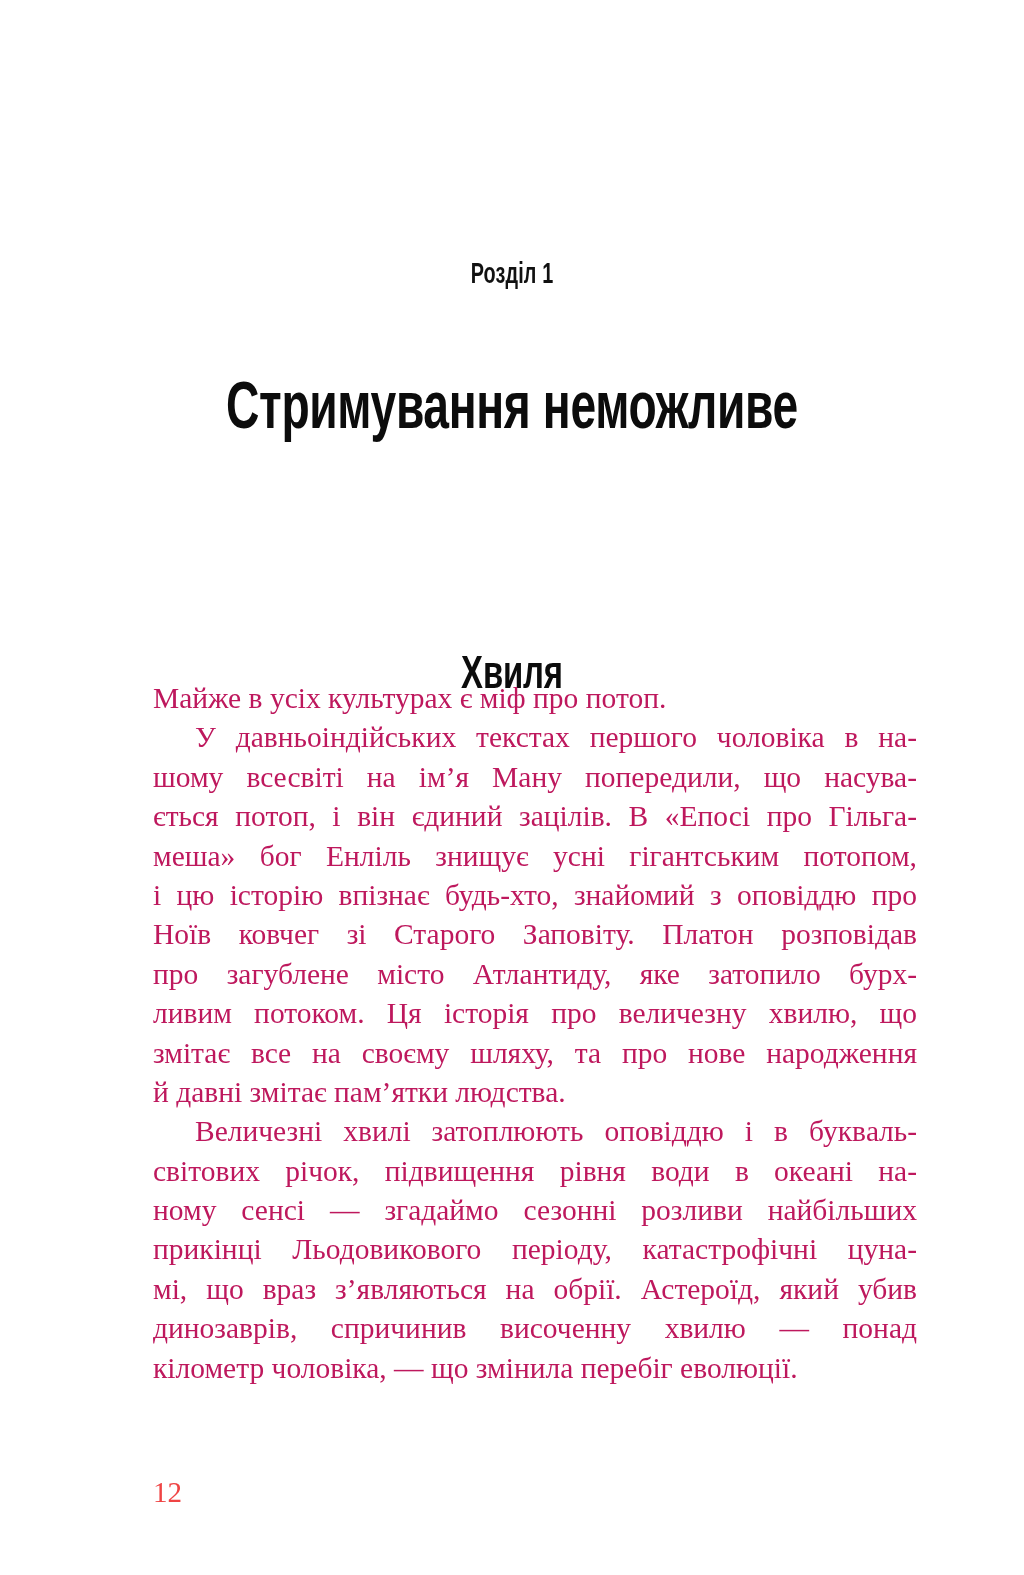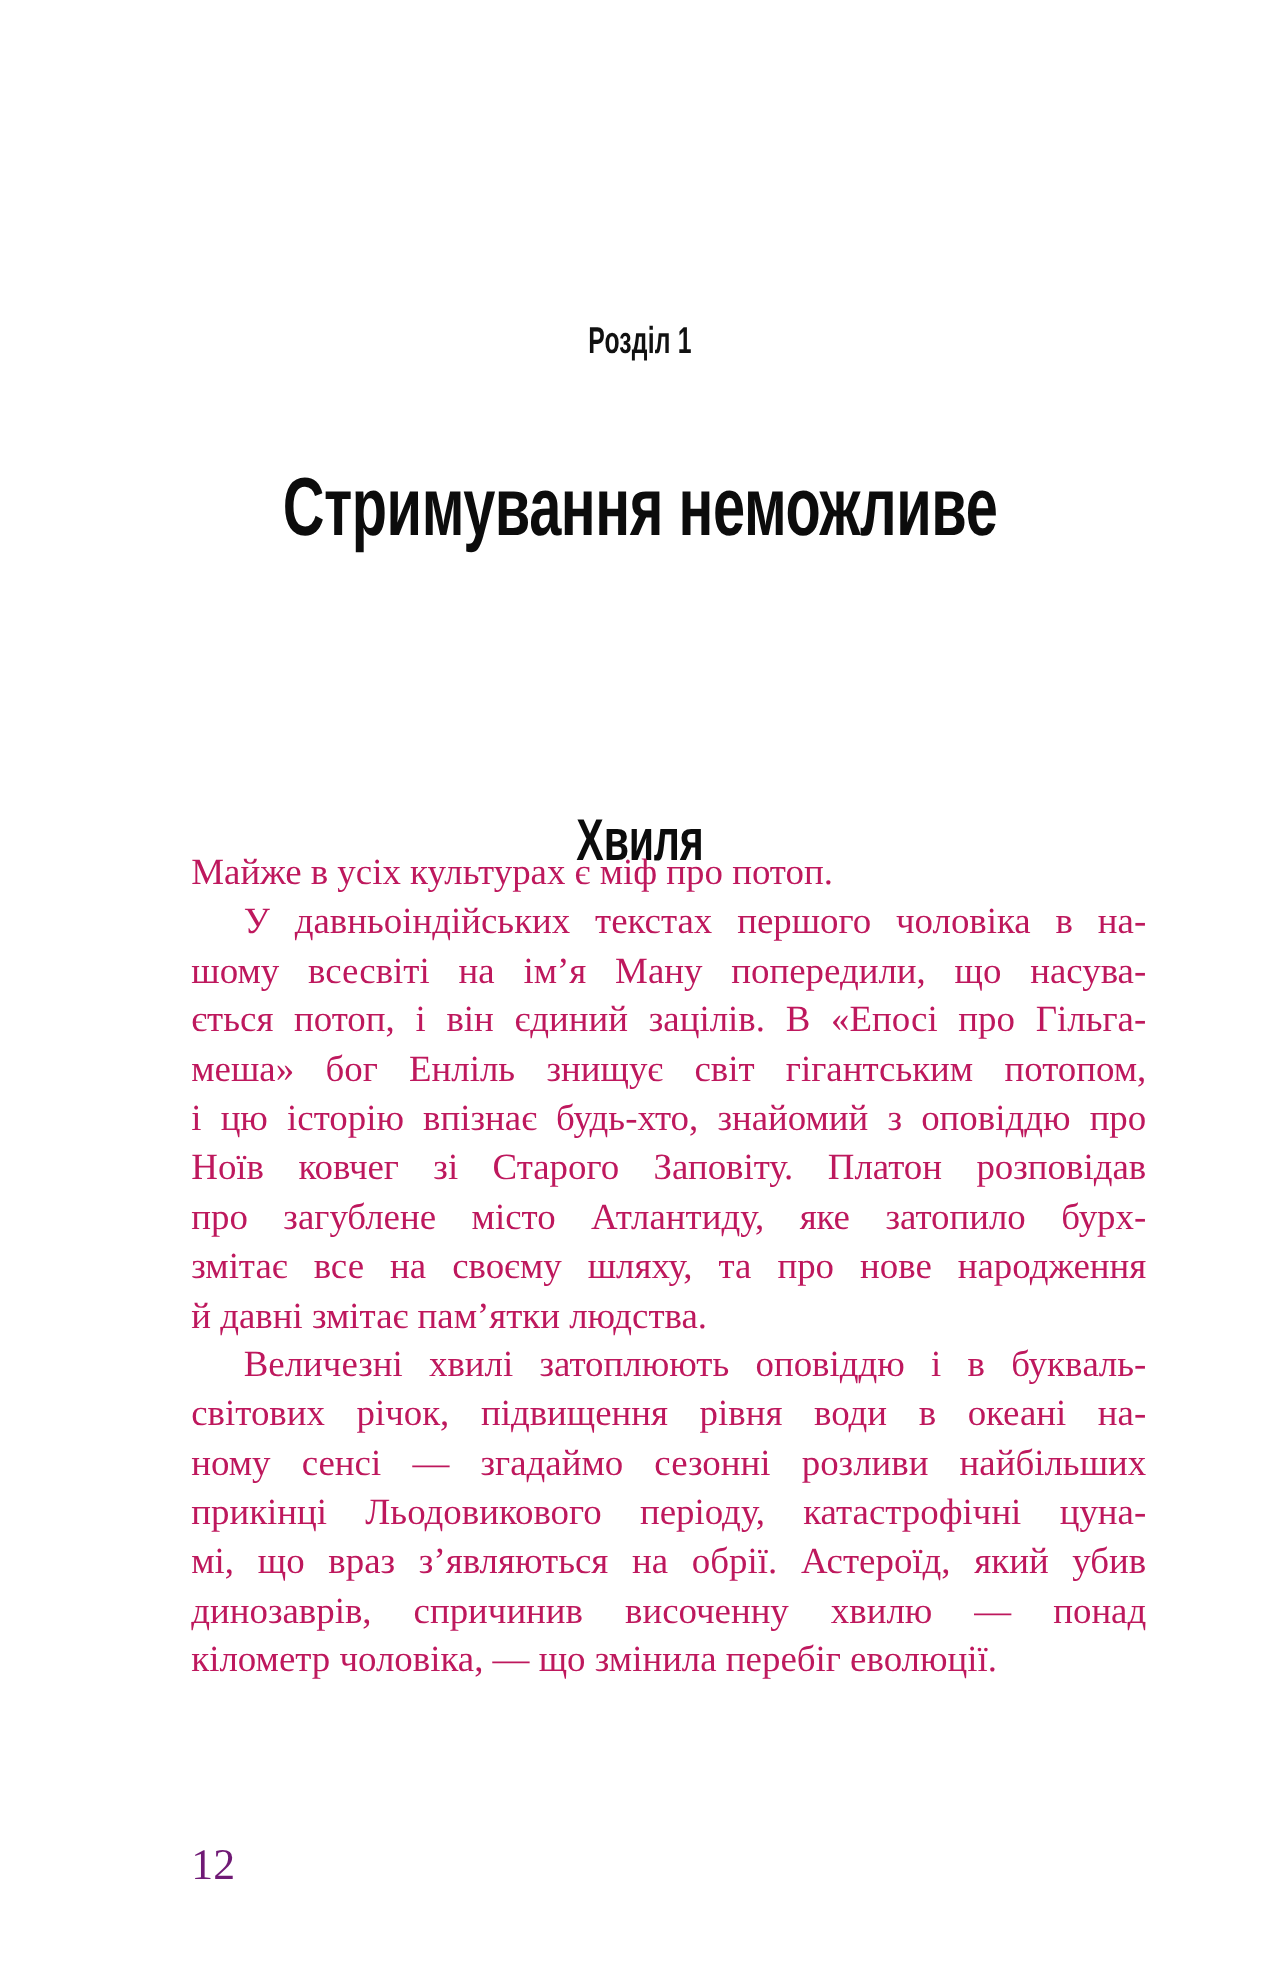--- a/index.html
+++ b/index.html
@@ -110,23 +110,23 @@
   .tline.indent > span.stretch {
     text-indent: 42px;
   }
 
   
   .folio {
     position: absolute;
     left: 153px;
     top: 1451px;
     font-family: "Liberation Serif", "DejaVu Serif", serif;
-    font-size: 35px;
+    font-size: 29px;
     line-height: 34px;
-    color: #701a75;
+    color: #ef4444;
   }
 </style>
 </head>
 <body>
 
 <div class="page">
 
   <div class="chapter-label">Розділ 1</div>
 
   <h1 class="chapter-title">Стримування неможливе</h1>
@@ -135,24 +135,25 @@
 
   <div class="body-text">
     <div class="para" id="para-host">
         <div class="para">
           <div class="tline last"><span class="stretch">Майже в усіх культурах є міф про потоп.</span></div>
         </div>
         <div class="para">
           <div class="tline indent"><span class="stretch">У давньоіндійських текстах першого чоловіка в на-</span></div>
           <div class="tline"><span class="stretch">шому всесвіті на ім’я Ману попередили, що насува-</span></div>
           <div class="tline"><span class="stretch">ється потоп, і він єдиний зацілів. В «Епосі про Гільга-</span></div>
-          <div class="tline"><span class="stretch">меша» бог Енліль знищує світ гігантським потопом,</span></div>
+          <div class="tline"><span class="stretch">меша» бог Енліль знищує усні гігантським потопом,</span></div>
           <div class="tline"><span class="stretch">і цю історію впізнає будь-хто, знайомий з оповіддю про</span></div>
           <div class="tline"><span class="stretch">Ноїв ковчег зі Старого Заповіту. Платон розповідав</span></div>
           <div class="tline"><span class="stretch">про загублене місто Атлантиду, яке затопило бурх-</span></div>
+          <div class="tline"><span class="stretch">ливим потоком. Ця історія про величезну хвилю, що</span></div>
           <div class="tline"><span class="stretch">змітає все на своєму шляху, та про нове народження</span></div>
           <div class="tline last"><span class="stretch">й давні змітає пам’ятки людства.</span></div>
         </div>
         <div class="para">
           <div class="tline indent"><span class="stretch">Величезні хвилі затоплюють оповіддю і в буквaль-</span></div>
           <div class="tline"><span class="stretch">світових річок, підвищення рівня води в океані на-</span></div>
           <div class="tline"><span class="stretch">ному сенсі — згадаймо сезонні розливи найбільших</span></div>
           <div class="tline"><span class="stretch">прикінці Льодовикового періоду, катастрофічні цуна-</span></div>
           <div class="tline"><span class="stretch">мі, що враз з’являються на обрії. Астероїд, який убив</span></div>
           <div class="tline"><span class="stretch">динозаврів, спричинив височенну хвилю — понад</span></div>

